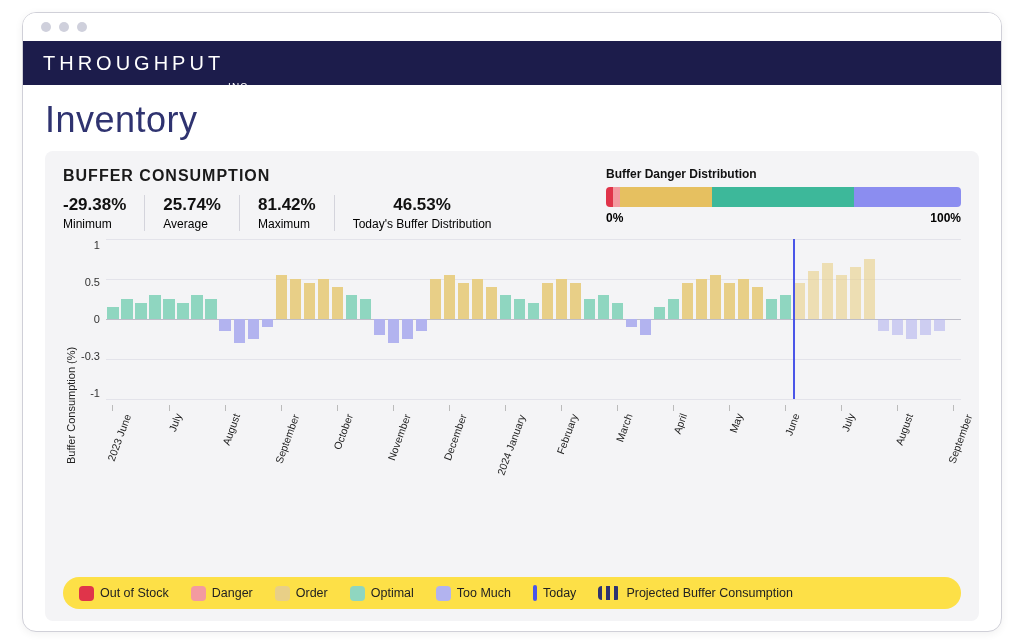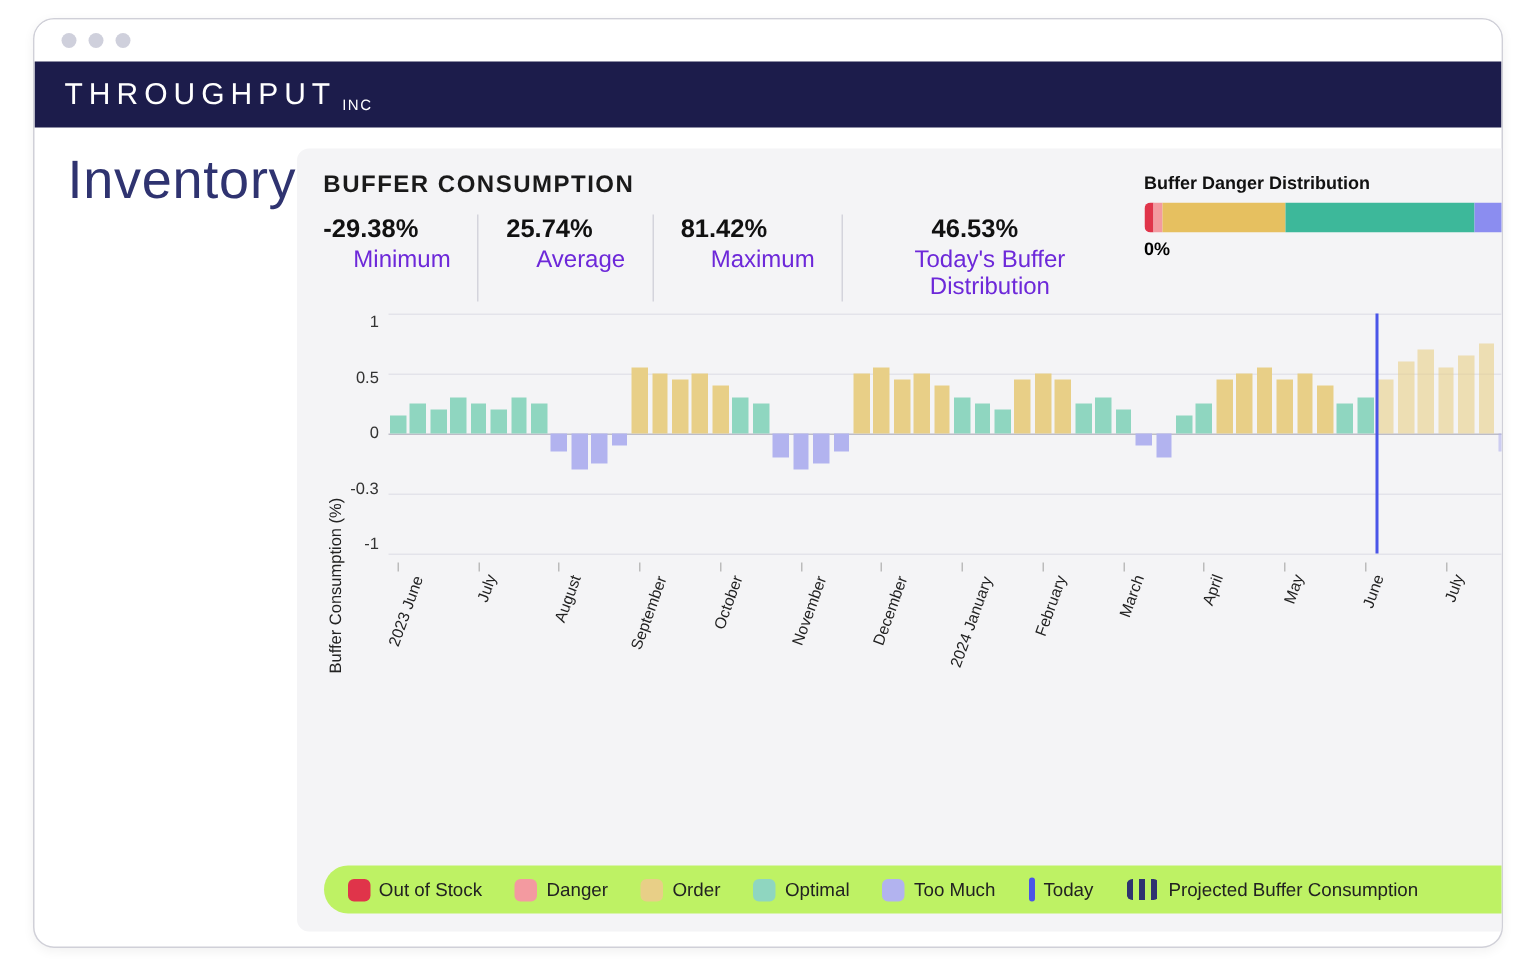--- a/index.html
+++ b/index.html
@@ -35,22 +35,22 @@
     background: #1c1c4b;
     color: #fff;
     height: 44px;
     display: flex;
     align-items: center;
     padding-left: 20px;
     font-weight: 300;
     letter-spacing: 4px;
     font-size: 20px;
   }
-  .top-bar .logo-sub { font-size: 10px; letter-spacing: 1px; margin-left: 4px; position: relative; top: 4px; }
-  .page-content { padding: 14px 22px 10px 22px; flex: 1; display: flex; }
+  .top-bar .logo-sub { font-size: 10px; letter-spacing: 1px; margin-left: 4px; position: relative; top: 21px; }
+  .page-content { padding: 14px 22px 10px 22px; flex: 1; display: flex; flex-direction: column; }
   .page-title {
     color: #2f3370;
     font-size: 36px;
     font-weight: 500;
     letter-spacing: 0.5px;
     margin-bottom: 10px;
   }
   .panel {
     background: #f4f4f6;
     border-radius: 8px;
@@ -75,21 +75,21 @@
     margin-bottom: 10px;
   }
   .stats-row { display: flex; }
   .stat {
     padding: 0 18px;
     border-right: 1px solid #d4d4dc;
   }
   .stat:first-child { padding-left: 0; }
   .stat:last-child { border-right: none; text-align: center; }
   .stat-val { font-size: 17px; font-weight: 700; color: #111; }
-  .stat-lab { font-size: 16px; color: #6d28d9; margin-top: 2px; margin-left: 20px; }
+  .stat-lab { font-size: 12px; color: #000000; margin-top: 2px; }
   .panel-right { width: 355px; }
   .dist-title { font-size: 12px; font-weight: 700; color: #111; margin-bottom: 6px; }
   .dist-bar {
     height: 20px;
     border-radius: 4px;
     overflow: hidden;
     display: flex;
     width: 100%;
   }
   .dist-seg { height: 100%; }
@@ -164,21 +164,21 @@
     writing-mode: vertical-rl;
     transform: rotate(200deg);
     transform-origin: center;
     position: absolute;
     top: 14px;
     left: 50%;
     white-space: nowrap;
     font-size: 10.5px;
   }
   .legend {
-    background: #bef264;
+    background: #fde047;
     border-radius: 22px;
     padding: 8px 16px;
     display: flex;
     gap: 22px;
     align-items: center;
     font-size: 12.5px;
     color: #222;
     margin-top: 6px;
   }
   .legend-item { display: flex; align-items: center; gap: 6px; }

